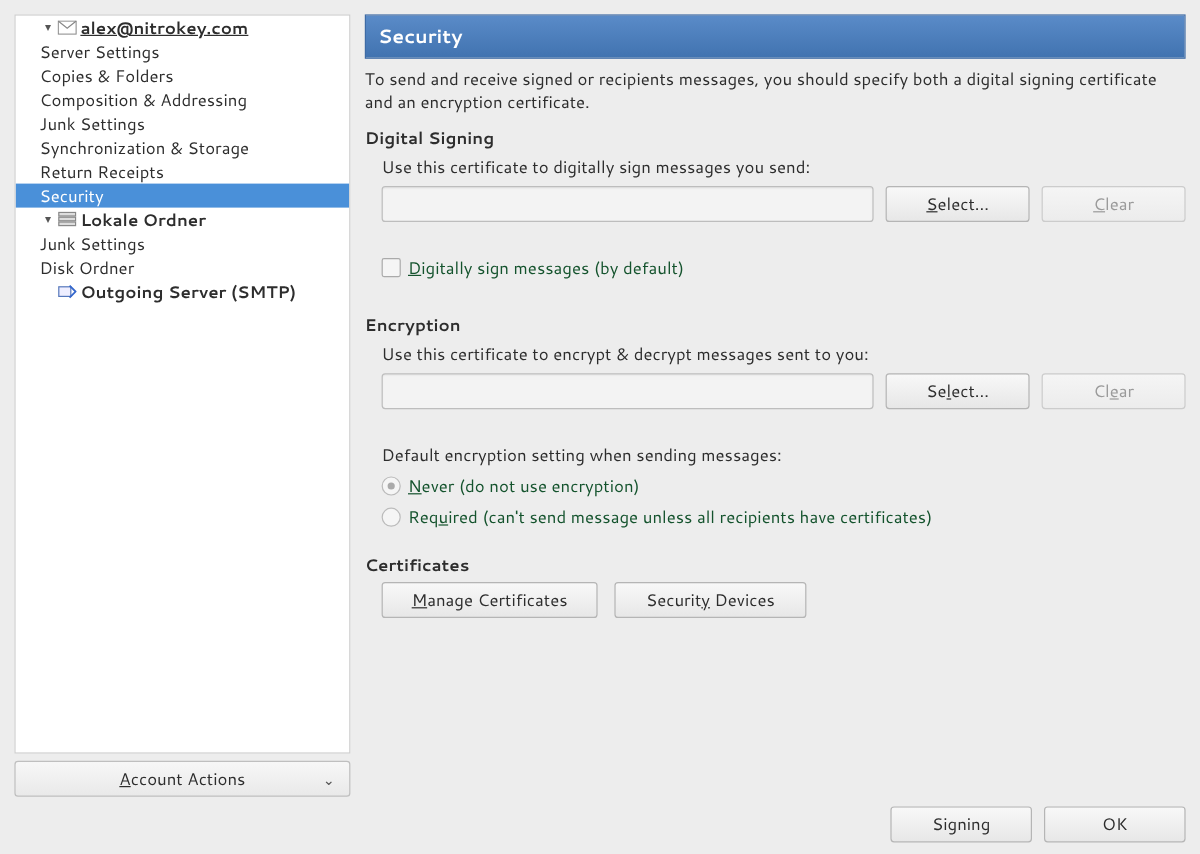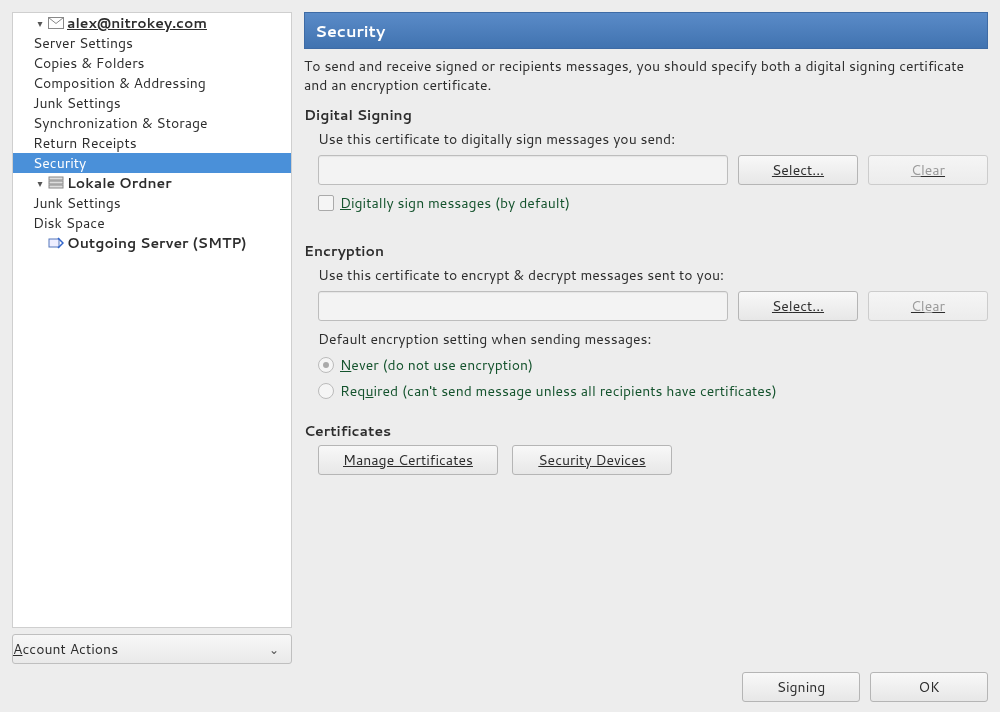--- a/index.html
+++ b/index.html
@@ -70,20 +70,21 @@
   .bold { font-weight: bold; }
   .underline { text-decoration: underline; }
   .account-actions {
     margin-top: 6px;
     height: 28px;
     background: linear-gradient(#f7f7f7,#e9e9e9);
     border: 1px solid #bfbfbf;
     border-radius: 3px;
     display: flex;
     align-items: center;
+    justify-content: center;
     position: relative;
     cursor: pointer;
   }
   .account-actions .chev {
     position: absolute;
     right: 12px;
     font-size: 12px;
     color: #555;
   }
   
@@ -117,22 +118,21 @@
   .sub {
     margin-left: 14px;
   }
   .desc {
     margin-bottom: 6px;
   }
   .row {
     display: flex;
     align-items: flex-end;
     gap: 10px;
-    margin-bottom: 8px;
-    text-decoration: underline;
+    margin-bottom: 28px;
   }
   .text-input {
     flex: 1;
     height: 28px;
     background: #f3f3f3;
     border: 1px solid #bdbdbd;
     border-radius: 3px;
     box-shadow: inset 0 1px 1px rgba(0,0,0,0.06);
   }
   .btn {
@@ -250,21 +250,21 @@
                 <rect x="1" y="5" width="14" height="3" fill="#ddd" stroke="#888"></rect>
                 <rect x="1" y="9" width="14" height="3" fill="#ddd" stroke="#888"></rect>
               </svg>
           </span>
           <span class="bold">Lokale Ordner</span>
         </div>
         <div class="tree-row indent2">
             <span>Junk Settings</span>
           </div>
         <div class="tree-row indent2">
-            <span>Disk Space</span>
+            <span>Disk Ordner</span>
           </div>
 
         <div class="tree-row indent1">
           <span class="expander" style="visibility:hidden">▾</span>
           <span class="tree-icon">
             <svg width="16" height="14" viewBox="0 0 16 14">
                 <rect x="1" y="3" width="10" height="8" fill="#eef" stroke="#5577bb"></rect>
                 <path d="M10 2 L15 7 L10 12" fill="none" stroke="#3366cc" stroke-width="1.5"></path>
               </svg>
           </span>

